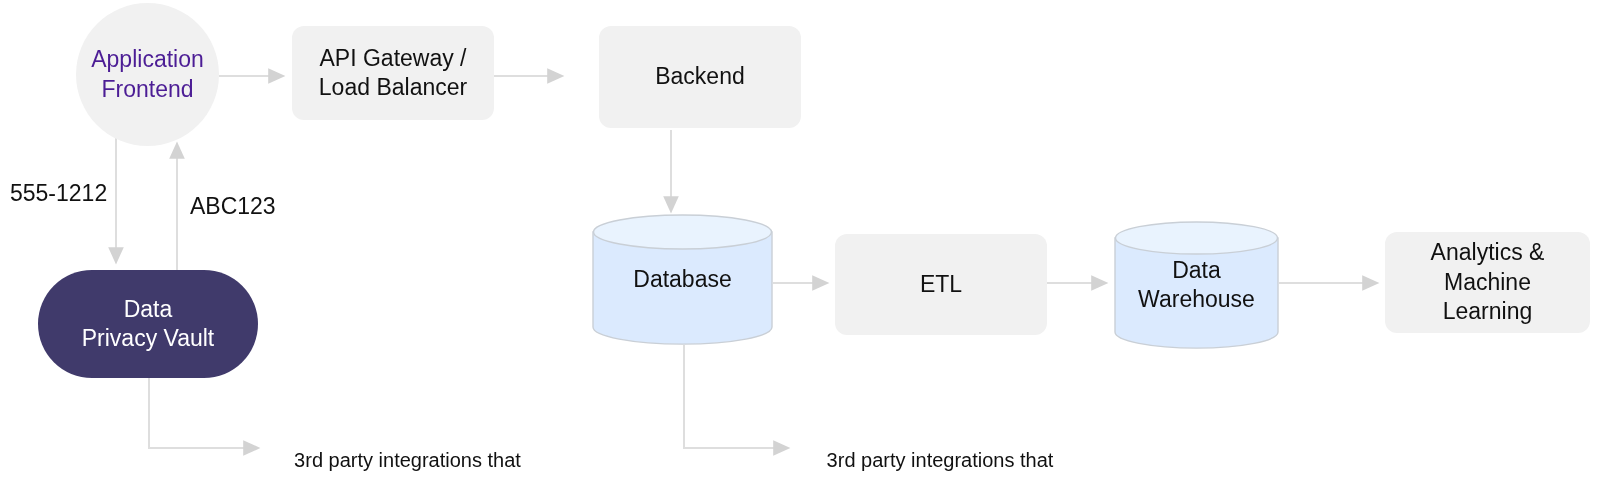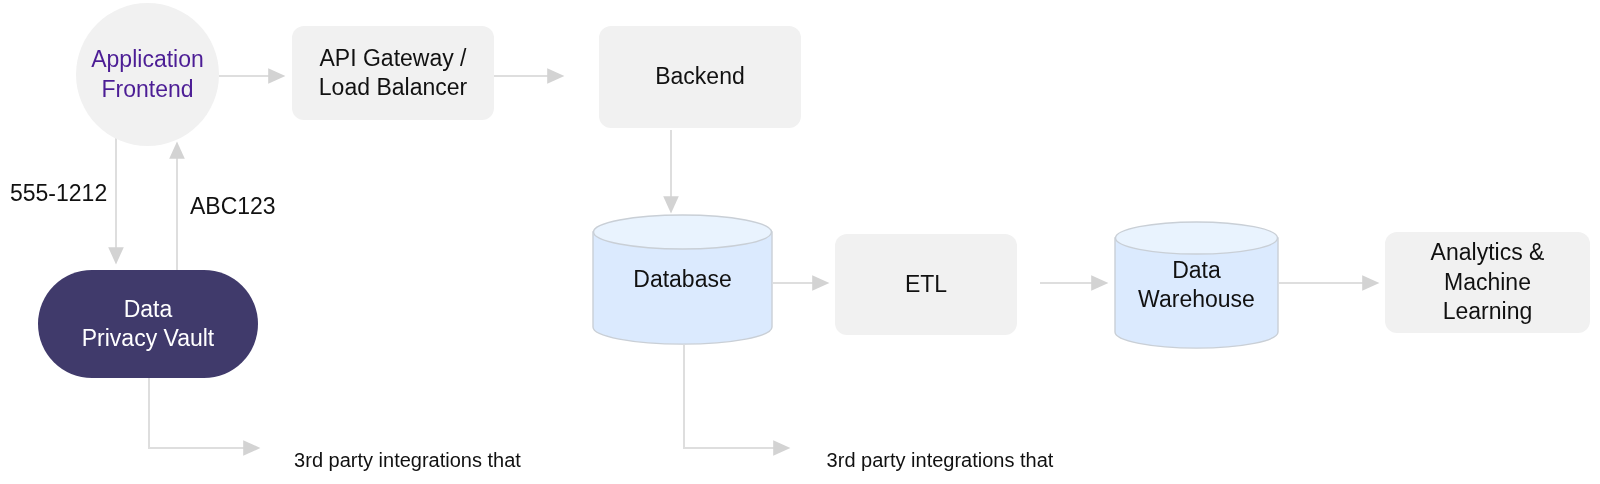--- a/index.html
+++ b/index.html
@@ -163,21 +163,21 @@
   </div>
 
   <div class="node cylinder" style="left:592px; top:214px; width:181px; height:131px;text-align:center;">
     <svg class="cyl-shape" viewBox="0 0 181 131" preserveAspectRatio="none" xmlns="http://www.w3.org/2000/svg">
       <path d="M1,18 L1,113 A89,17 0 0,0 180,113 L180,18 Z" fill="#dbeafe" stroke="#c9cfd6" stroke-width="1.4"></path>
       <ellipse cx="90.5" cy="18" rx="89" ry="17" fill="#e9f3fe" stroke="#c9cfd6" stroke-width="1.4"></ellipse>
     </svg>
     <span class="node-label">Database</span>
   </div>
 
-  <div class="node box" style="left:835px; top:234px; width:182px; height:101px;">
+  <div class="node box" style="left:835px; top:234px; width:212px; height:101px;">
     <span class="node-label">ETL</span>
   </div>
 
   <div class="node cylinder" style="left:1114px; top:221px; width:165px; height:128px;">
     <svg class="cyl-shape" viewBox="0 0 165 128" preserveAspectRatio="none" xmlns="http://www.w3.org/2000/svg">
       <path d="M1,17 L1,111 A81,16 0 0,0 164,111 L164,17 Z" fill="#dbeafe" stroke="#c9cfd6" stroke-width="1.4"></path>
       <ellipse cx="82.5" cy="17" rx="81" ry="16" fill="#e9f3fe" stroke="#c9cfd6" stroke-width="1.4"></ellipse>
     </svg>
     <span class="node-label">Data
 Warehouse</span>

